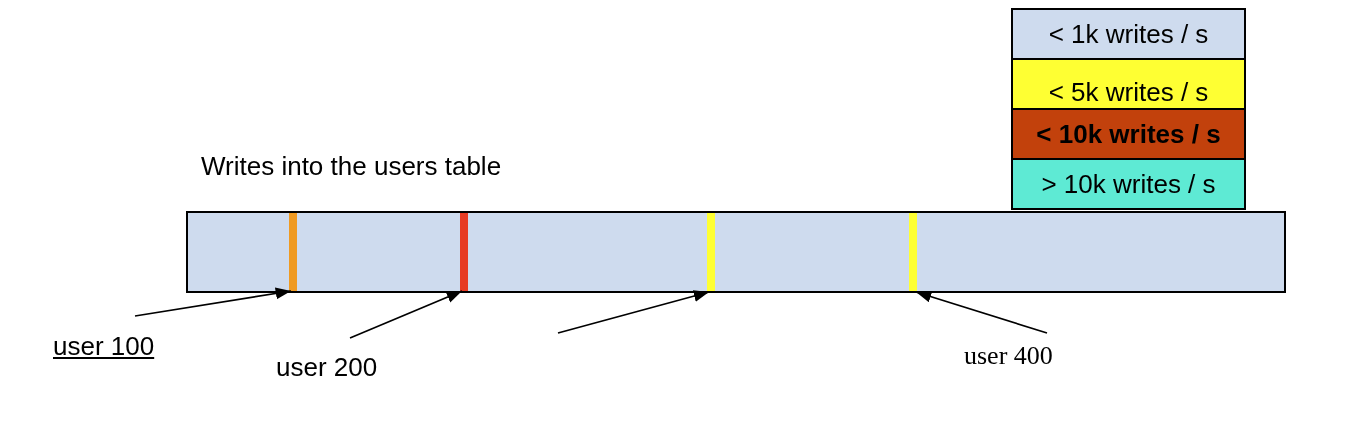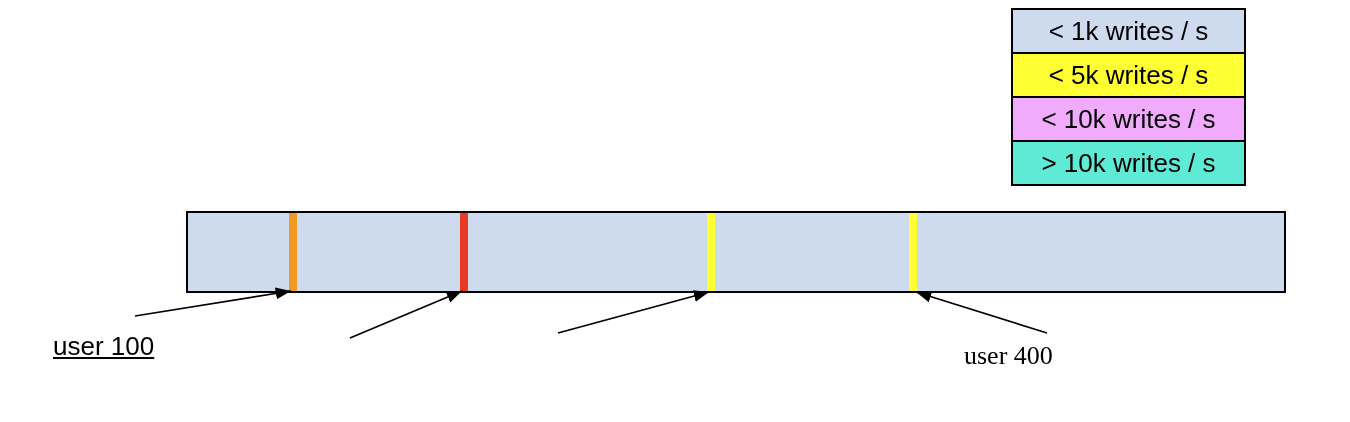--- a/index.html
+++ b/index.html
@@ -44,21 +44,21 @@
   .stripe.s3 { left: 519px; }
   .stripe.s4 { left: 721px; }
   .legend {
     position: absolute;
     left: 1011px;
     top: 8px;
     width: 235px;
   }
   .legend-row {
     width: 100%;
-    height: 46px;
+    height: 52px;
     border: 2px solid #000000;
     box-sizing: border-box;
     margin-top: -2px;
     display: flex;
     align-items: center;
     justify-content: center;
     font-size: 26px;
     white-space: nowrap;
   }
   .legend-row:first-child { margin-top: 0; }
@@ -79,44 +79,46 @@
     width: 1350px;
     height: 422px;
     pointer-events: none;
   }
 </style>
 </head>
 <body>
 
 <div class="canvas">
 
+  <div class="title">Writes into the users table</div>
 
   <div class="bar" style="background-color: rgb(206, 219, 238);">
     <div class="stripe s1" style="background-color: rgb(239, 154, 34);"></div>
     <div class="stripe s2" style="background-color: rgb(231, 59, 35);"></div>
     <div class="stripe s3" style="background-color: rgb(254, 255, 51);"></div>
     <div class="stripe s4" style="background-color: rgb(254, 255, 51);"></div>
   </div>
 
   <div class="legend">
     <div class="legend-row" style="background-color: rgb(206, 219, 238);">
       <span>&lt; 1k writes / s</span>
     </div>
-    <div class="legend-row" style="background-color: rgb(254, 255, 51);">
+    <div class="legend-row" style="background-color: rgb(254, 255, 51); align-items: flex-end;">
       <span>&lt; 5k writes / s</span>
     </div>
-    <div class="legend-row" style="background-color: #f0abfc;">
+    <div class="legend-row" style="background-color: #c2410c; font-weight: bold;">
       <span>&lt; 10k writes / s</span>
     </div>
     <div class="legend-row" style="background-color: #5eead4;">
       <span>&gt; 10k writes / s</span>
     </div>
   </div>
 
   <div class="user-label u1">user 100</div>
+  <div class="user-label u2">user 200</div>
   <div class="user-label u4">user 400</div>
 
   <svg class="arrows" viewBox="0 0 1350 422" xmlns="http://www.w3.org/2000/svg">
     <defs>
       <marker id="ah" markerWidth="10" markerHeight="8" refX="9" refY="3.5" orient="auto">
         <path d="M0,0 L9,3.5 L0,7 z" fill="#000000"></path>
       </marker>
     </defs>
     <line x1="135" y1="316" x2="291" y2="291" stroke="#000000" stroke-width="1.7" marker-end="url(#ah)"></line>
     <line x1="350" y1="338" x2="462" y2="291" stroke="#000000" stroke-width="1.7" marker-end="url(#ah)"></line>

